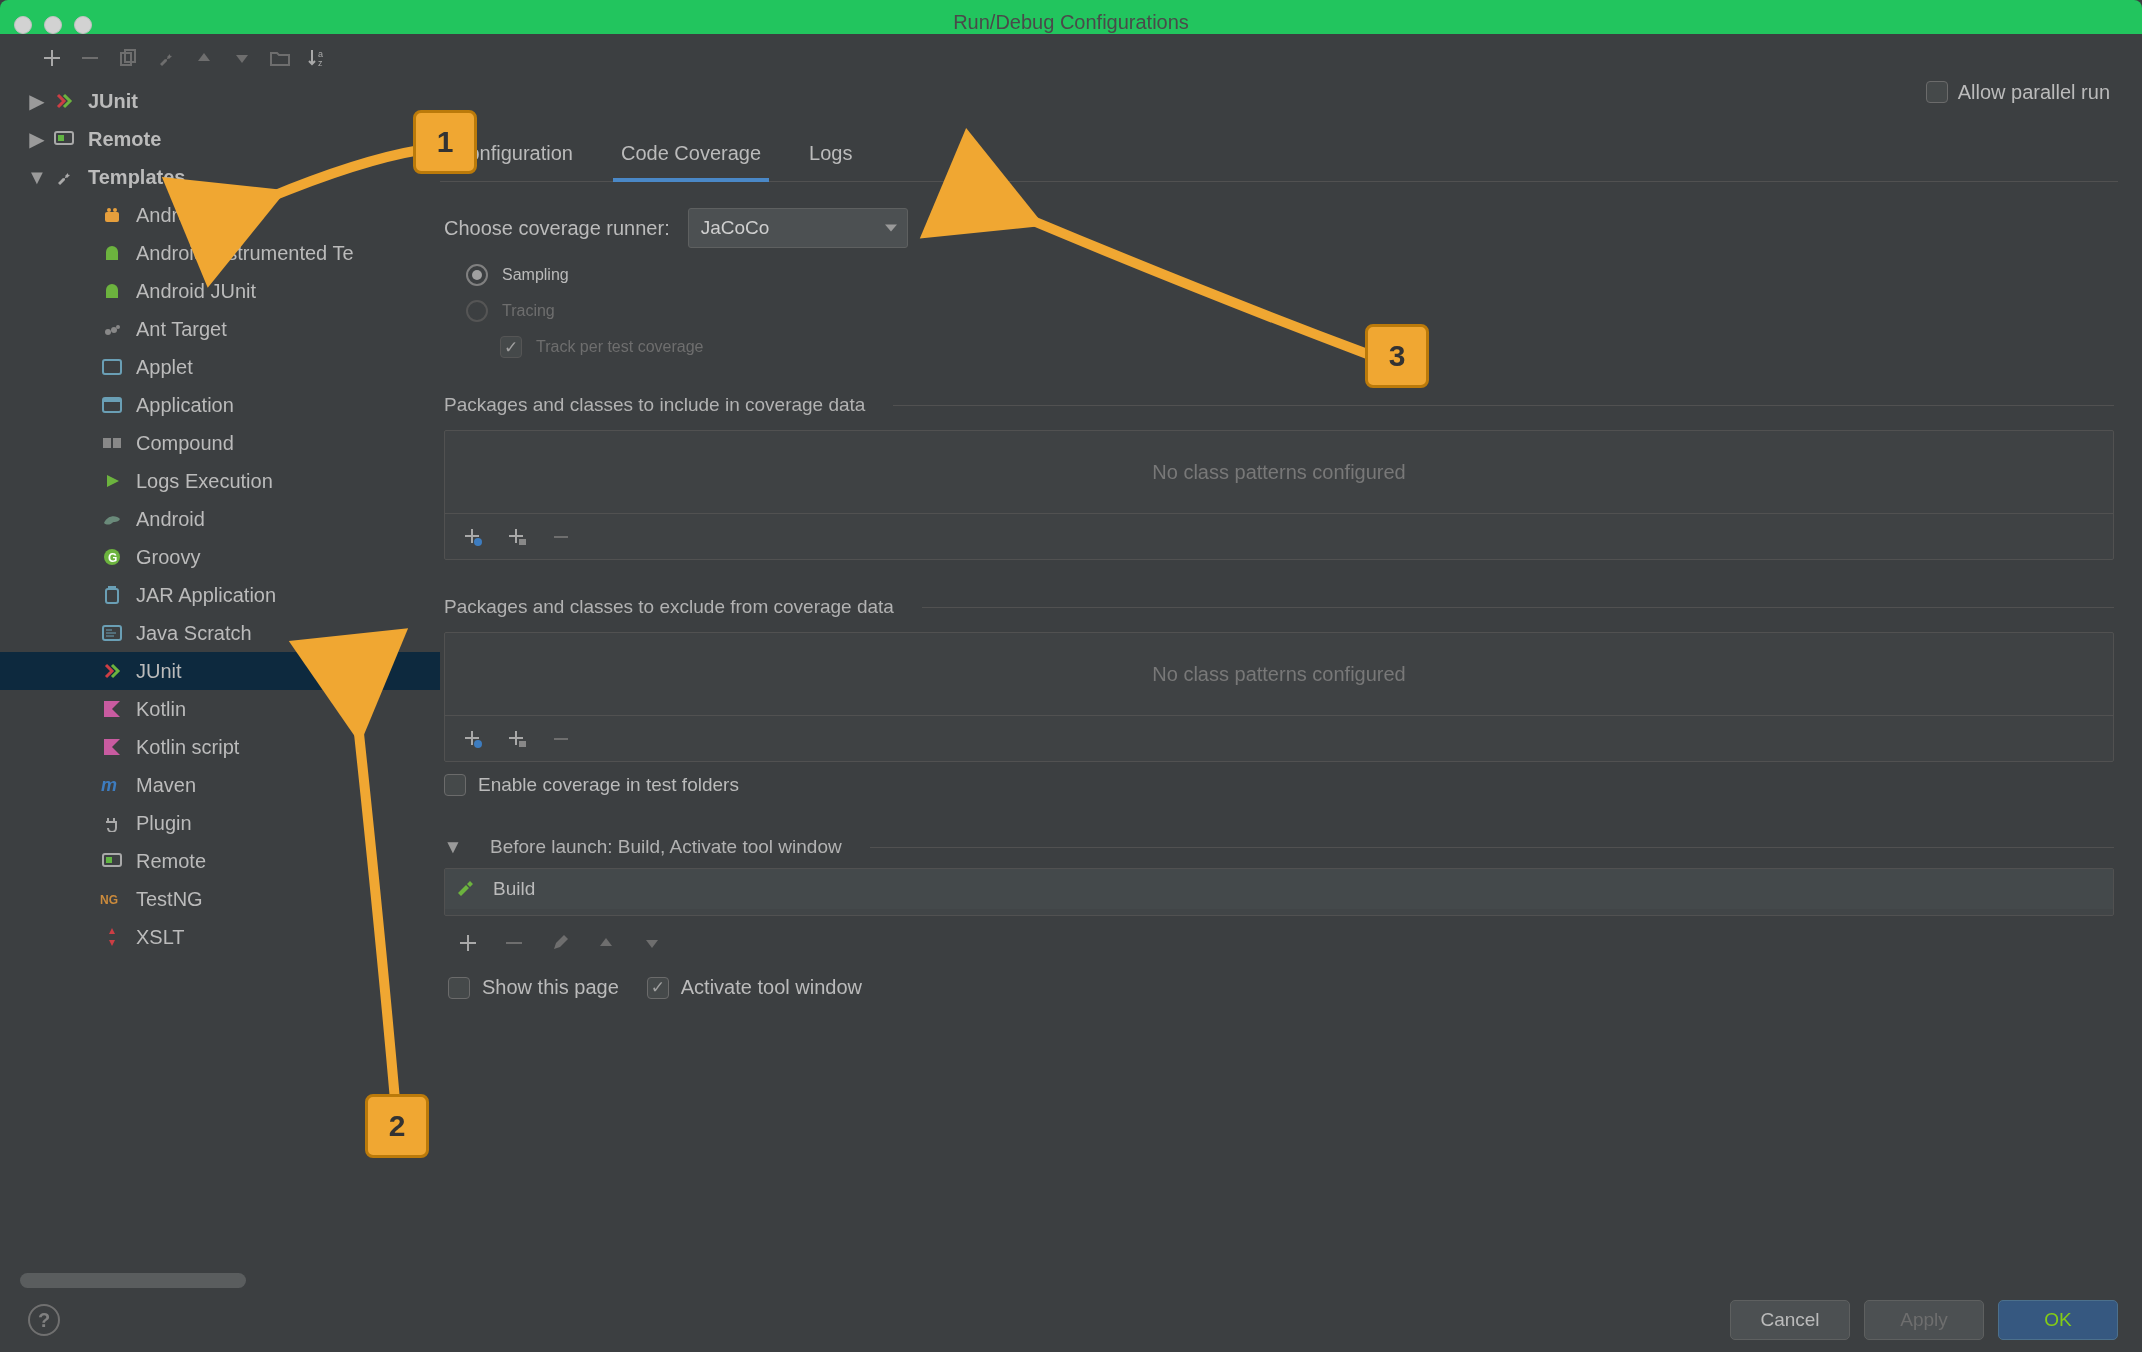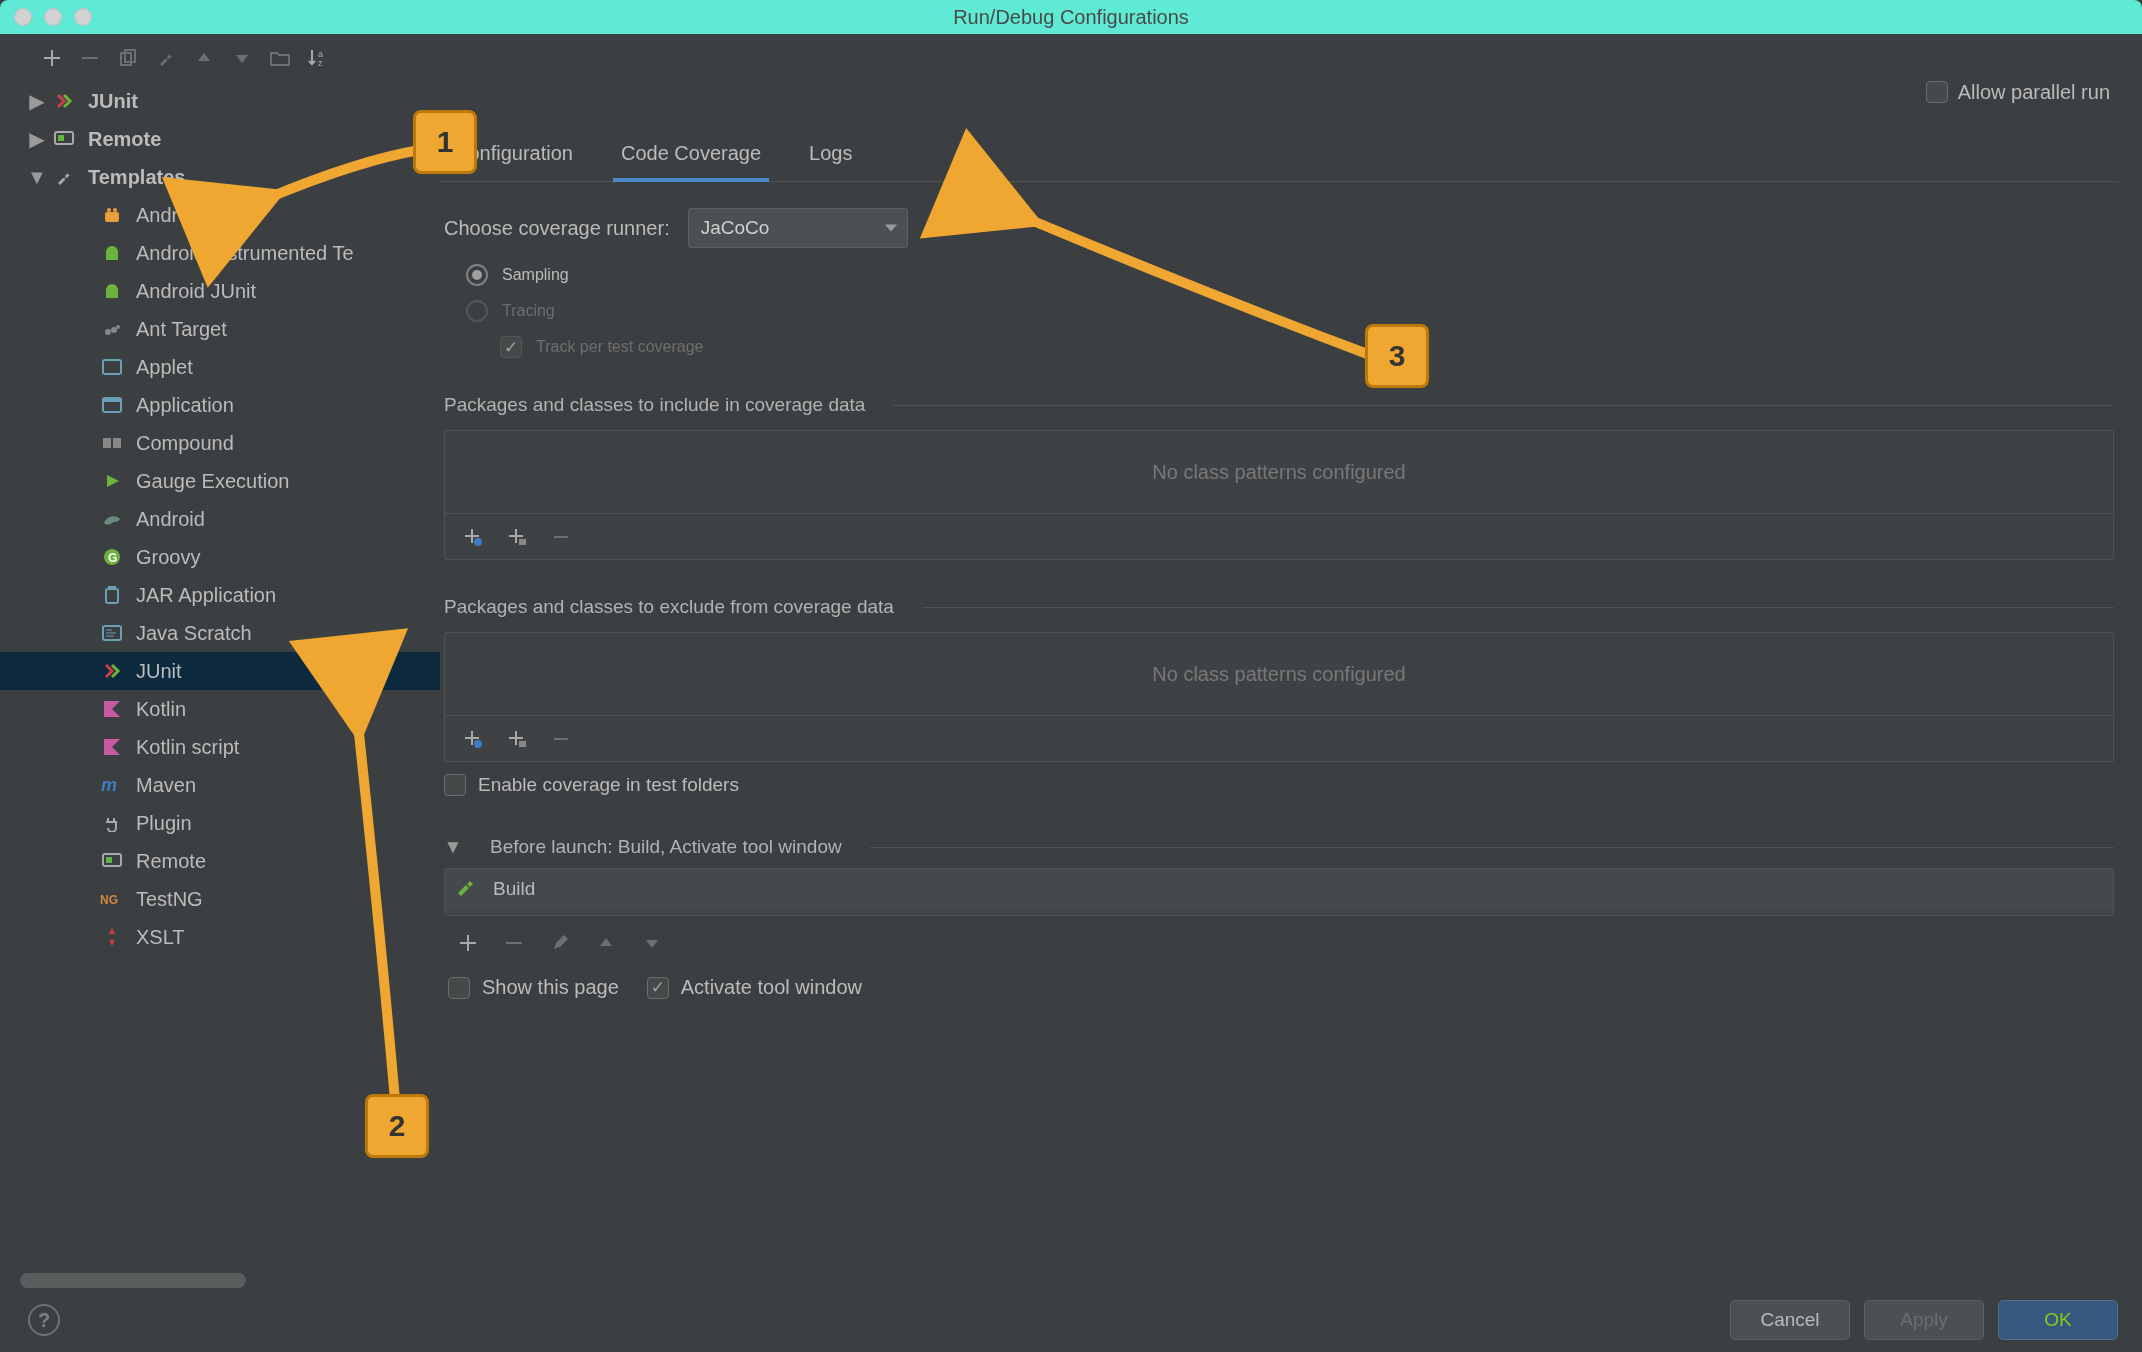--- a/index.html
+++ b/index.html
@@ -27,23 +27,23 @@
     font-family: -apple-system, "Helvetica Neue", Arial, sans-serif;
     font-size: 19px;
     color: var(--text);
     width: 2142px;
     height: 1352px;
     overflow: hidden;
   }
   
   .titlebar {
     height: 34px;
-    background: #5eead4;
-    display: flex;
-    align-items: center;
+    background: #22c55e;
+    display: flex;
+    align-items: flex-end;
     position: relative;
     color: #4a4a4a;
     border-top-left-radius: 8px;
     border-top-right-radius: 8px;
   }
   .traffic {
     display: flex;
     gap: 12px;
     padding-left: 14px;
   }
@@ -522,21 +522,21 @@
             </svg>
           </span>
           <span class="tree-label">Compound</span>
         </div>
       <div class="tree-row level2">
           <span class="tree-icon">
             <svg width="16" height="16">
               <path d="M3 2l12 6-12 6z" fill="#6cb33e"></path>
             </svg>
           </span>
-          <span class="tree-label">Gauge Execution</span>
+          <span class="tree-label">Logs Execution</span>
         </div>
       <div class="tree-row level2">
           <span class="tree-icon">
             <svg width="20" height="16">
               <path d="M2 12c4-8 12-8 16-4-2 4-6 2-8 4s-6 2-8 0z" fill="#6a8a7a"></path>
             </svg>
           </span>
           <span class="tree-label">Android</span>
         </div>
       <div class="tree-row level2">

